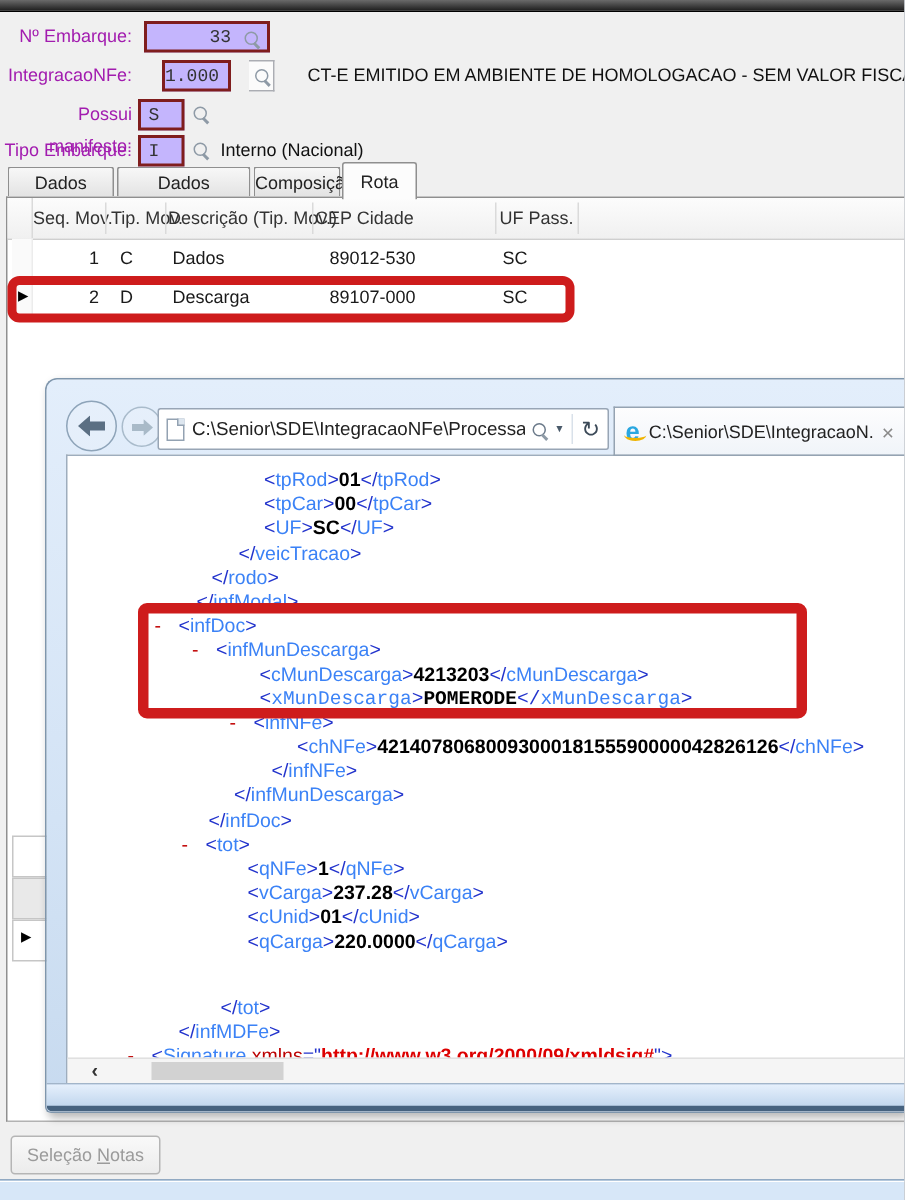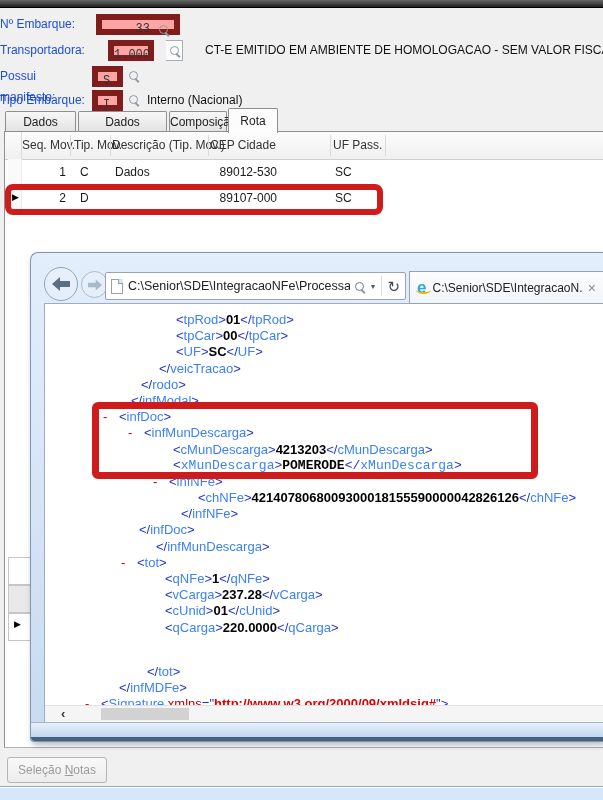--- a/index.html
+++ b/index.html
@@ -5,22 +5,22 @@
   html,body{margin:0;padding:0;background:#cfcfcf;}
   .app{position:relative;width:603px;height:800px;overflow:hidden;background:#f0f0f0;
        font-family:"Liberation Sans",sans-serif;font-size:12px;color:#1a1a1a;}
 
   
   .topbar{position:absolute;left:0;top:0;width:603px;height:7px;
           background:linear-gradient(#6a6a6a,#1f1f1f);border-bottom:1px solid #000;}
 
   
   .frow{position:absolute;left:0;height:21px;line-height:21px;}
-  .flabel{position:absolute;left:0;width:88px;text-align:left;color:#1d4ed8;}
-  .fbox{position:absolute;height:21px;box-sizing:border-box;border:6px solid #7f1d1d;background:#fca5a5;}
+  .flabel{position:absolute;left:0;width:88px;text-align:right;color:#a21caf;}
+  .fbox{position:absolute;height:21px;box-sizing:border-box;border:2px solid #7f1d1d;background:#c4b5fd;}
   .fval{display:block;height:19px;line-height:19px;font-family:"Liberation Mono",monospace;
         font-size:12px;color:#333;}
   .lens{position:relative;display:inline-block;width:9px;height:9px;border:1.5px solid #8e9aa6;
         border-radius:50%;box-sizing:border-box;}
   .lens::after{content:"";position:absolute;left:6px;top:6px;width:5px;height:1.6px;
         background:#8e9aa6;transform:rotate(45deg);transform-origin:0 0;}
   .lens-abs{position:absolute;top:5px;}
   .lensbox{position:absolute;height:21px;width:17px;box-sizing:border-box;border:1px solid #abadb3;
         border-left:none;background:#fbfbfb;text-align:center;}
   .lensbox .lens{margin-top:5px;}
@@ -115,21 +115,21 @@
   <div class="topbar"></div>
 
   <div class="frow" style="top:14px">
     <span class="flabel">Nº Embarque:</span>
     <div class="fbox" style="left:96px;width:84px">
       <span class="fval" style="text-align:right;padding-right:24px">33</span>
       <span class="lens lens-abs" style="right:6px"></span>
     </div>
   </div>
   <div class="frow" style="top:40px">
-    <span class="flabel">Transportadora:</span>
+    <span class="flabel">IntegracaoNFe:</span>
     <div class="fbox" style="left:108px;width:46px">
       <span class="fval" style="text-align:right;padding-right:6px">1.000</span>
     </div>
     <div class="lensbox" style="left:166px"><span class="lens"></span></div>
     <span class="fdesc" style="left:205px">CT-E EMITIDO EM AMBIENTE DE HOMOLOGACAO - SEM VALOR FISCAL</span>
   </div>
   <div class="frow" style="top:66px">
     <span class="flabel">Possui manifesto:</span>
     <div class="fbox" style="left:92px;width:31px">
       <span class="fval" style="padding-left:5px">S</span>
@@ -171,20 +171,21 @@
         <div class="grow" style="top: 27px;">
           <span class="gcell" style="left: 15px; width: 46px; text-align: right;">1</span>
           <span class="gcell" style="left: 75px; width: 30px; text-align: left;">C</span>
           <span class="gcell" style="left: 110px; width: 88px; text-align: left;">Dados</span>
           <span class="gcell" style="left: 200px; width: 72px; text-align: right;">89012-530</span>
           <span class="gcell" style="left: 330px; width: 40px; text-align: left;">SC</span>
         </div>
         <div class="grow" style="top: 53px;">
           <span class="gcell" style="left: 15px; width: 46px; text-align: right;">2</span>
           <span class="gcell" style="left: 75px; width: 30px; text-align: left;">D</span>
+          <span class="gcell" style="left: 110px; width: 88px; text-align: left;">Descarga</span>
           <span class="gcell" style="left: 200px; width: 72px; text-align: right;">89107-000</span>
           <span class="gcell" style="left: 330px; width: 40px; text-align: left;">SC</span>
         </div>
       </div>
     <span class="tri" style="left:7px;top:60px">▶</span>
 
     <div class="lowcell" style="top:425px"></div>
     <div class="lowcell gray" style="top:453px"></div>
     <div class="lowcell" style="top:481px"></div>
     <span class="tri" style="left:9px;top:487px">▶</span>
@@ -222,22 +223,22 @@
           <div class="xl" style="padding-left: 114px;"><span class="xb">&lt;/</span><span class="xt">veicTracao</span><span class="xb">&gt;</span></div>
           <div class="xl" style="padding-left: 96px;"><span class="xb">&lt;/</span><span class="xt">rodo</span><span class="xb">&gt;</span></div>
           <div class="xl" style="padding-left: 76px; margin-left: 10px;"><span class="xb">&lt;/</span><span class="xt">infModal</span><span class="xb">&gt;</span></div>
           <div class="xl" style="padding-left: 74px;"><span class="xd" style="left: 58px;">-</span><span class="xb">&lt;</span><span class="xt">infDoc</span><span class="xb">&gt;</span></div>
           <div class="xl" style="padding-left: 99px;"><span class="xd" style="left: 83px;">-</span><span class="xb">&lt;</span><span class="xt">infMunDescarga</span><span class="xb">&gt;</span></div>
           <div class="xl" style="padding-left: 128px;"><span class="xb">&lt;</span><span class="xt">cMunDescarga</span><span class="xb">&gt;</span><span class="xv">4213203</span><span class="xb">&lt;/</span><span class="xt">cMunDescarga</span><span class="xb">&gt;</span></div>
           <div class="xl" style="padding-left: 128px; font-family: Liberation Mono, monospace;"><span class="xb">&lt;</span><span class="xt">xMunDescarga</span><span class="xb">&gt;</span><span class="xv">POMERODE</span><span class="xb">&lt;/</span><span class="xt">xMunDescarga</span><span class="xb">&gt;</span></div>
           <div class="xl" style="padding-left: 124px;"><span class="xd" style="left: 108px;">-</span><span class="xb">&lt;</span><span class="xt">infNFe</span><span class="xb">&gt;</span></div>
           <div class="xl" style="padding-left: 153px;"><span class="xb">&lt;</span><span class="xt">chNFe</span><span class="xb">&gt;</span><span class="xv">4214078068009300018155590000042826126</span><span class="xb">&lt;/</span><span class="xt">chNFe</span><span class="xb">&gt;</span></div>
           <div class="xl" style="padding-left: 136px;"><span class="xb">&lt;/</span><span class="xt">infNFe</span><span class="xb">&gt;</span></div>
+          <div class="xl" style="padding-left: 111px;"><span class="xb">&lt;/</span><span class="xt">infMunDescarga</span><span class="xb">&gt;</span></div>
           <div class="xl" style="padding-left: 94px;"><span class="xb">&lt;/</span><span class="xt">infDoc</span><span class="xb">&gt;</span></div>
-          <div class="xl" style="padding-left: 111px;"><span class="xb">&lt;/</span><span class="xt">infMunDescarga</span><span class="xb">&gt;</span></div>
           <div class="xl" style="padding-left: 92px;"><span class="xd" style="left: 76px;">-</span><span class="xb">&lt;</span><span class="xt">tot</span><span class="xb">&gt;</span></div>
           <div class="xl" style="padding-left: 120px;"><span class="xb">&lt;</span><span class="xt">qNFe</span><span class="xb">&gt;</span><span class="xv">1</span><span class="xb">&lt;/</span><span class="xt">qNFe</span><span class="xb">&gt;</span></div>
           <div class="xl" style="padding-left: 120px;"><span class="xb">&lt;</span><span class="xt">vCarga</span><span class="xb">&gt;</span><span class="xv">237.28</span><span class="xb">&lt;/</span><span class="xt">vCarga</span><span class="xb">&gt;</span></div>
           <div class="xl" style="padding-left: 120px;"><span class="xb">&lt;</span><span class="xt">cUnid</span><span class="xb">&gt;</span><span class="xv">01</span><span class="xb">&lt;/</span><span class="xt">cUnid</span><span class="xb">&gt;</span></div>
           <div class="xl" style="padding-left: 120px;"><span class="xb">&lt;</span><span class="xt">qCarga</span><span class="xb">&gt;</span><span class="xv">220.0000</span><span class="xb">&lt;/</span><span class="xt">qCarga</span><span class="xb">&gt;</span></div>
           <div class="xl" style="padding-left: 102px; margin-top: 28px;"><span class="xb">&lt;/</span><span class="xt">tot</span><span class="xb">&gt;</span></div>
           <div class="xl" style="padding-left: 74px;"><span class="xb">&lt;/</span><span class="xt">infMDFe</span><span class="xb">&gt;</span></div>
           <div class="xl" style="padding-left: 56px;"><span class="xd" style="left: 40px;">-</span><span class="xb">&lt;</span><span class="xt">Signature </span><span class="xa">xmlns</span><span class="xq">="</span><span class="xs">http://www.w3.org/2000/09/xmldsig#</span><span class="xq">"</span><span class="xb">&gt;</span></div>
           <div class="xl" style="padding-left: 80px;"><span class="xd" style="left: 64px;">-</span><span class="xb">&lt;</span><span class="xt">SignedInfo</span><span class="xb">&gt;</span></div>
           <div class="xl" style="padding-left: 120px;"><span class="xb">&lt;</span><span class="xt">CanonicalizationMethod </span><span class="xa">Algorithm</span><span class="xq">="</span><span class="xs">http://www</span></div>

